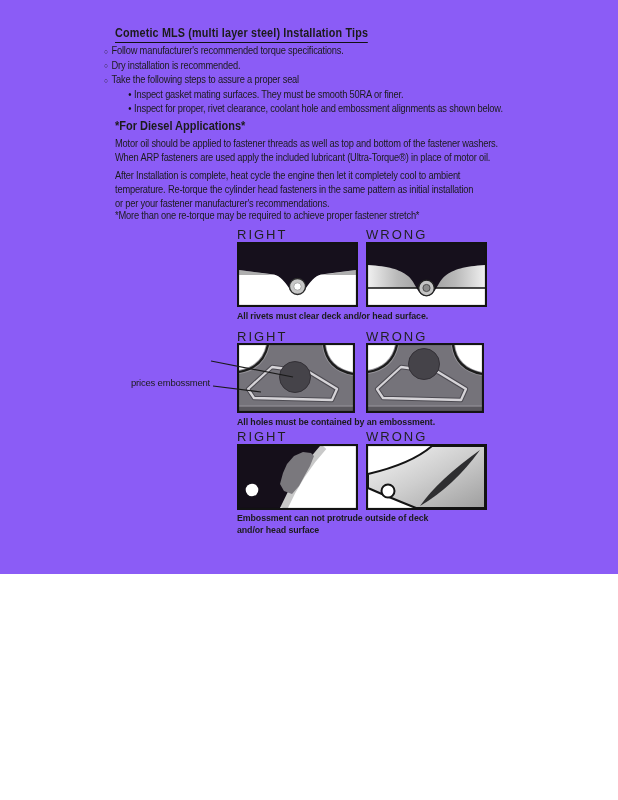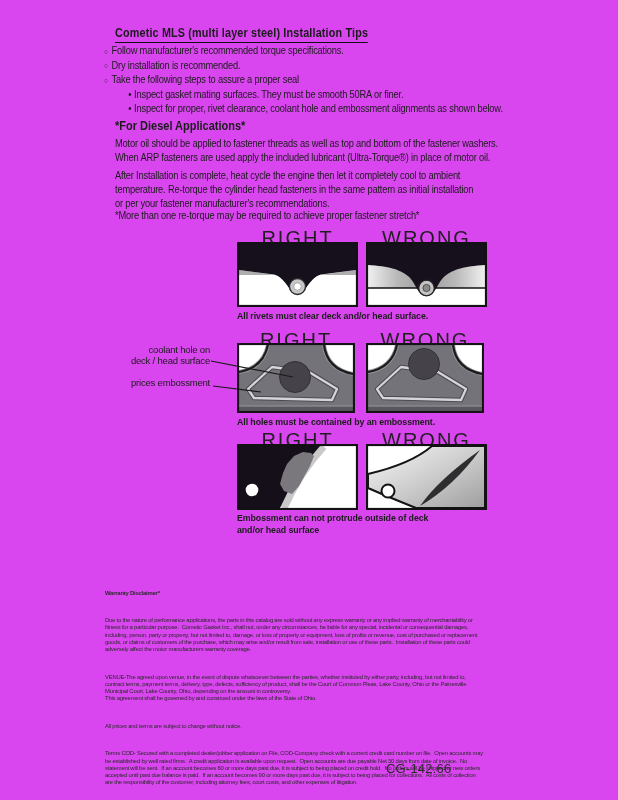--- a/index.html
+++ b/index.html
@@ -1,30 +1,30 @@
 <!DOCTYPE html>
 <html><head>
 <meta charset="utf-8">
 <style>
   html,body{margin:0;padding:0;background:#ffffff;}
-  .page{position:relative;width:618px;height:800px;background:#d946ef;overflow:hidden;
+  .page{position:relative;width:618px;height:574px;background:#8b5cf6;overflow:hidden;
         font-family:"Liberation Sans", sans-serif;color:#1b1b1b;}
   .abs{position:absolute;}
   .title{font-weight:700;font-size:13.5px;white-space:nowrap;letter-spacing:.2px;
          border-bottom:1.8px solid #111;padding-bottom:2px;
          transform:scaleX(.80);transform-origin:0 0;}
   .bullets{font-size:10px;letter-spacing:-.2px;transform:scaleX(.93);transform-origin:0 0;}
   .brow{display:flex;align-items:flex-start;height:14.5px;white-space:nowrap;}
   .bmark{font-size:7px;line-height:10px;margin:1.5px 4px 0 0;color:#222;}
   .sub{padding-left:26px;}
   .smark{font-size:10px;line-height:11px;margin:0 3px 0 0;color:#111;}
   .h2{font-weight:700;font-size:12.5px;white-space:nowrap;transform:scaleX(.88);transform-origin:0 0;}
   .body-par{font-size:10px;line-height:14px;white-space:pre;letter-spacing:-.2px;
             transform:scaleX(.93);transform-origin:0 0;}
-  .dlabel{font-size:20px;letter-spacing:2px;color:#1f1f1f;text-align:center;}
+  .dlabel{font-size:13px;letter-spacing:2px;color:#1f1f1f;text-align:left;}
   .cap{font-weight:700;font-size:9.5px;line-height:11.5px;white-space:pre;letter-spacing:-.1px;
        transform:scaleX(.93);transform-origin:0 0;}
   .small-label{font-size:9.5px;letter-spacing:-.2px;line-height:10.5px;text-align:right;}
   .legal{font-size:6.2px;line-height:7.3px;letter-spacing:-.22px;white-space:pre;color:#2a2a2a;
          transform:scaleX(.95);transform-origin:0 0;}
   .legal p{margin:0 0 5.5px 0;}
   .legal .lh{font-weight:700;}
   .footer{font-size:13px;color:#2b2b2b;letter-spacing:.2px;}
   svg{display:block;}
 </style>
@@ -96,24 +96,20 @@
     <circle cx="60.5" cy="46" r="7.8" fill="#c4c4c4" stroke="#222222" stroke-width="1.3"></circle>
     <circle cx="60.5" cy="46" r="3.6" fill="#8b8b8b" stroke="#3a3a3a" stroke-width="0.8"></circle>
     <rect x="1" y="1" width="119" height="63" fill="none" stroke="#121212" stroke-width="2.2"></rect>
   </svg>
 
   <div class="abs cap" style="left:237px;top:310px;">All rivets must clear deck and/or head surface.</div>
 
   <div class="abs dlabel" style="left:237px;top:329px;width:118px;">RIGHT</div>
   <div class="abs dlabel" style="left:366px;top:329px;width:118px;">WRONG</div>
 
-  <div class="abs small-label" style="left:110px;top:345px;width:100px;">
-    <div>coolant hole on</div>
-    <div>deck / head surface</div>
-  </div>
   <div class="abs small-label" style="left:90px;top:378px;width:120px;">prices embossment</div>
 
   <svg class="abs" style="left:237px;top:343px;" width="118" height="70" viewBox="0 0 118 70">
     <rect x="1" y="1" width="116" height="68" fill="#75737a"></rect>
     <path d="M2,2 L31,2 Q26,25 2,29 Z" fill="#ffffff"></path>
     <path d="M87,2 H116 V31 Q90,26 87,2 Z" fill="#ffffff"></path>
     <path d="M31,2 Q26,25 2,29" fill="none" stroke="#97959b" stroke-width="4"></path>
     <path d="M87,2 Q90,26 116,31" fill="none" stroke="#97959b" stroke-width="4"></path>
     <path d="M31,2 Q26,25 2,29" fill="none" stroke="#1c1c1c" stroke-width="2.2"></path>
     <path d="M87,2 Q90,26 116,31" fill="none" stroke="#1c1c1c" stroke-width="2.2"></path>

